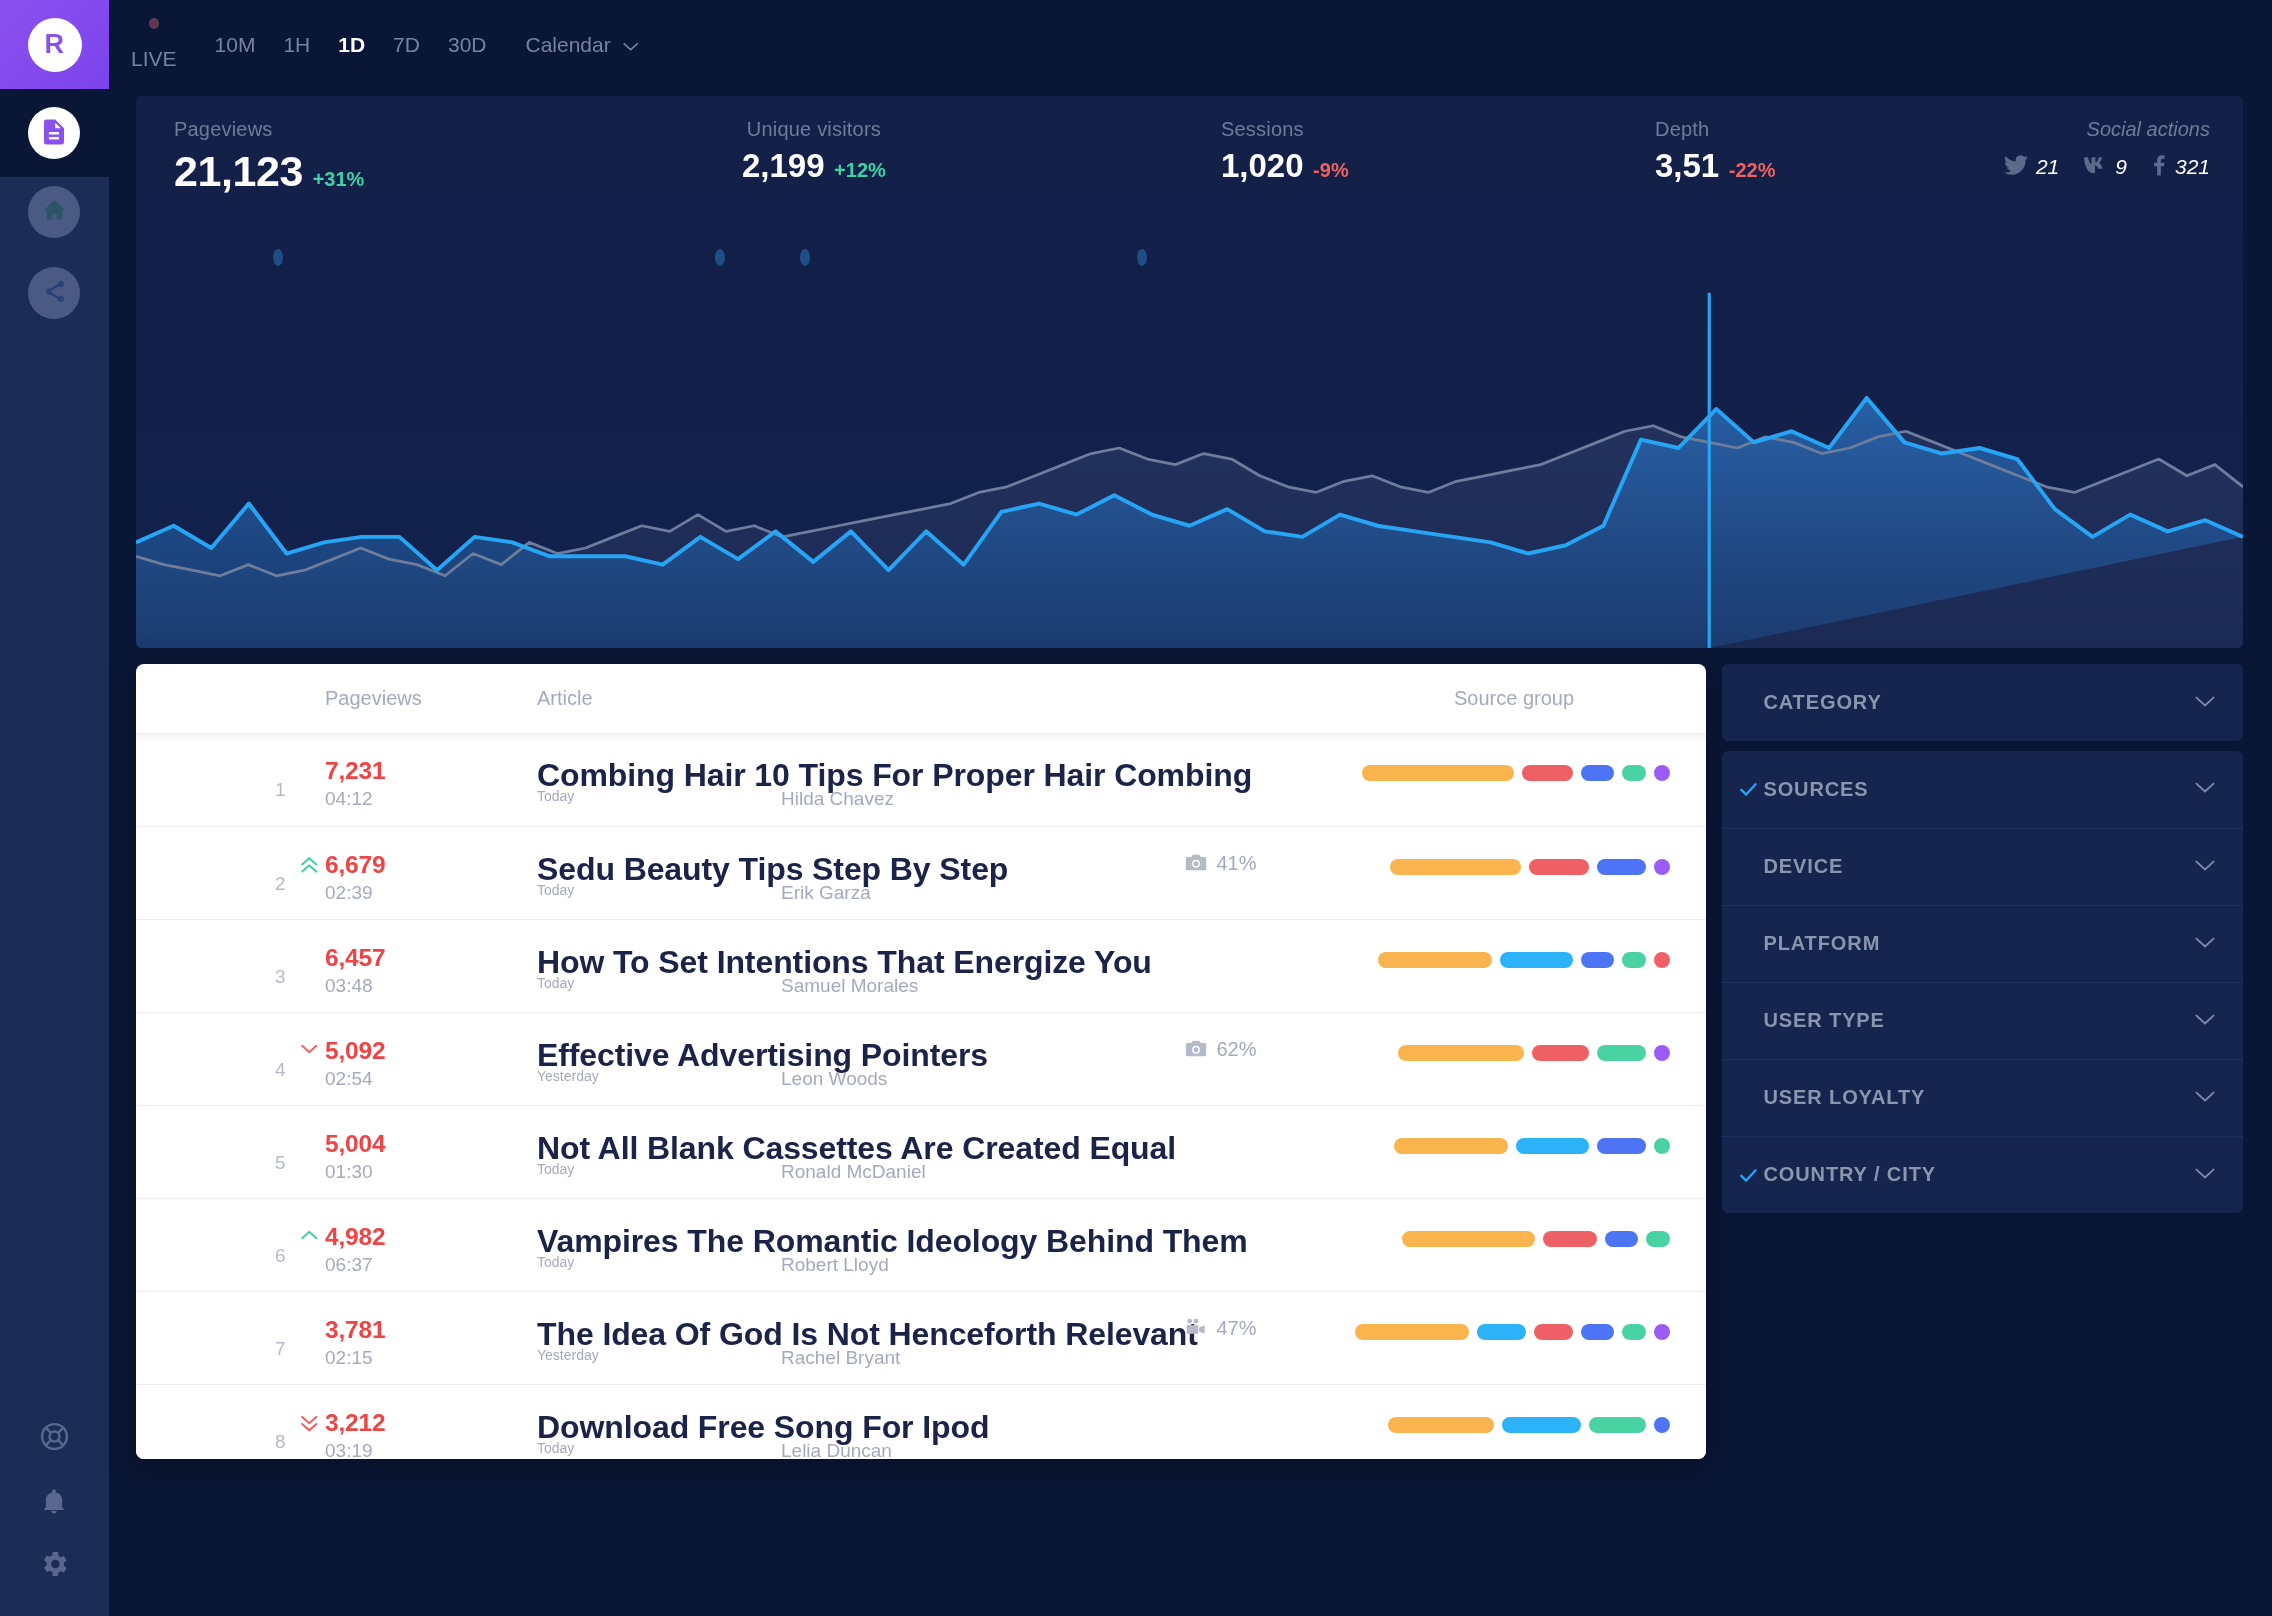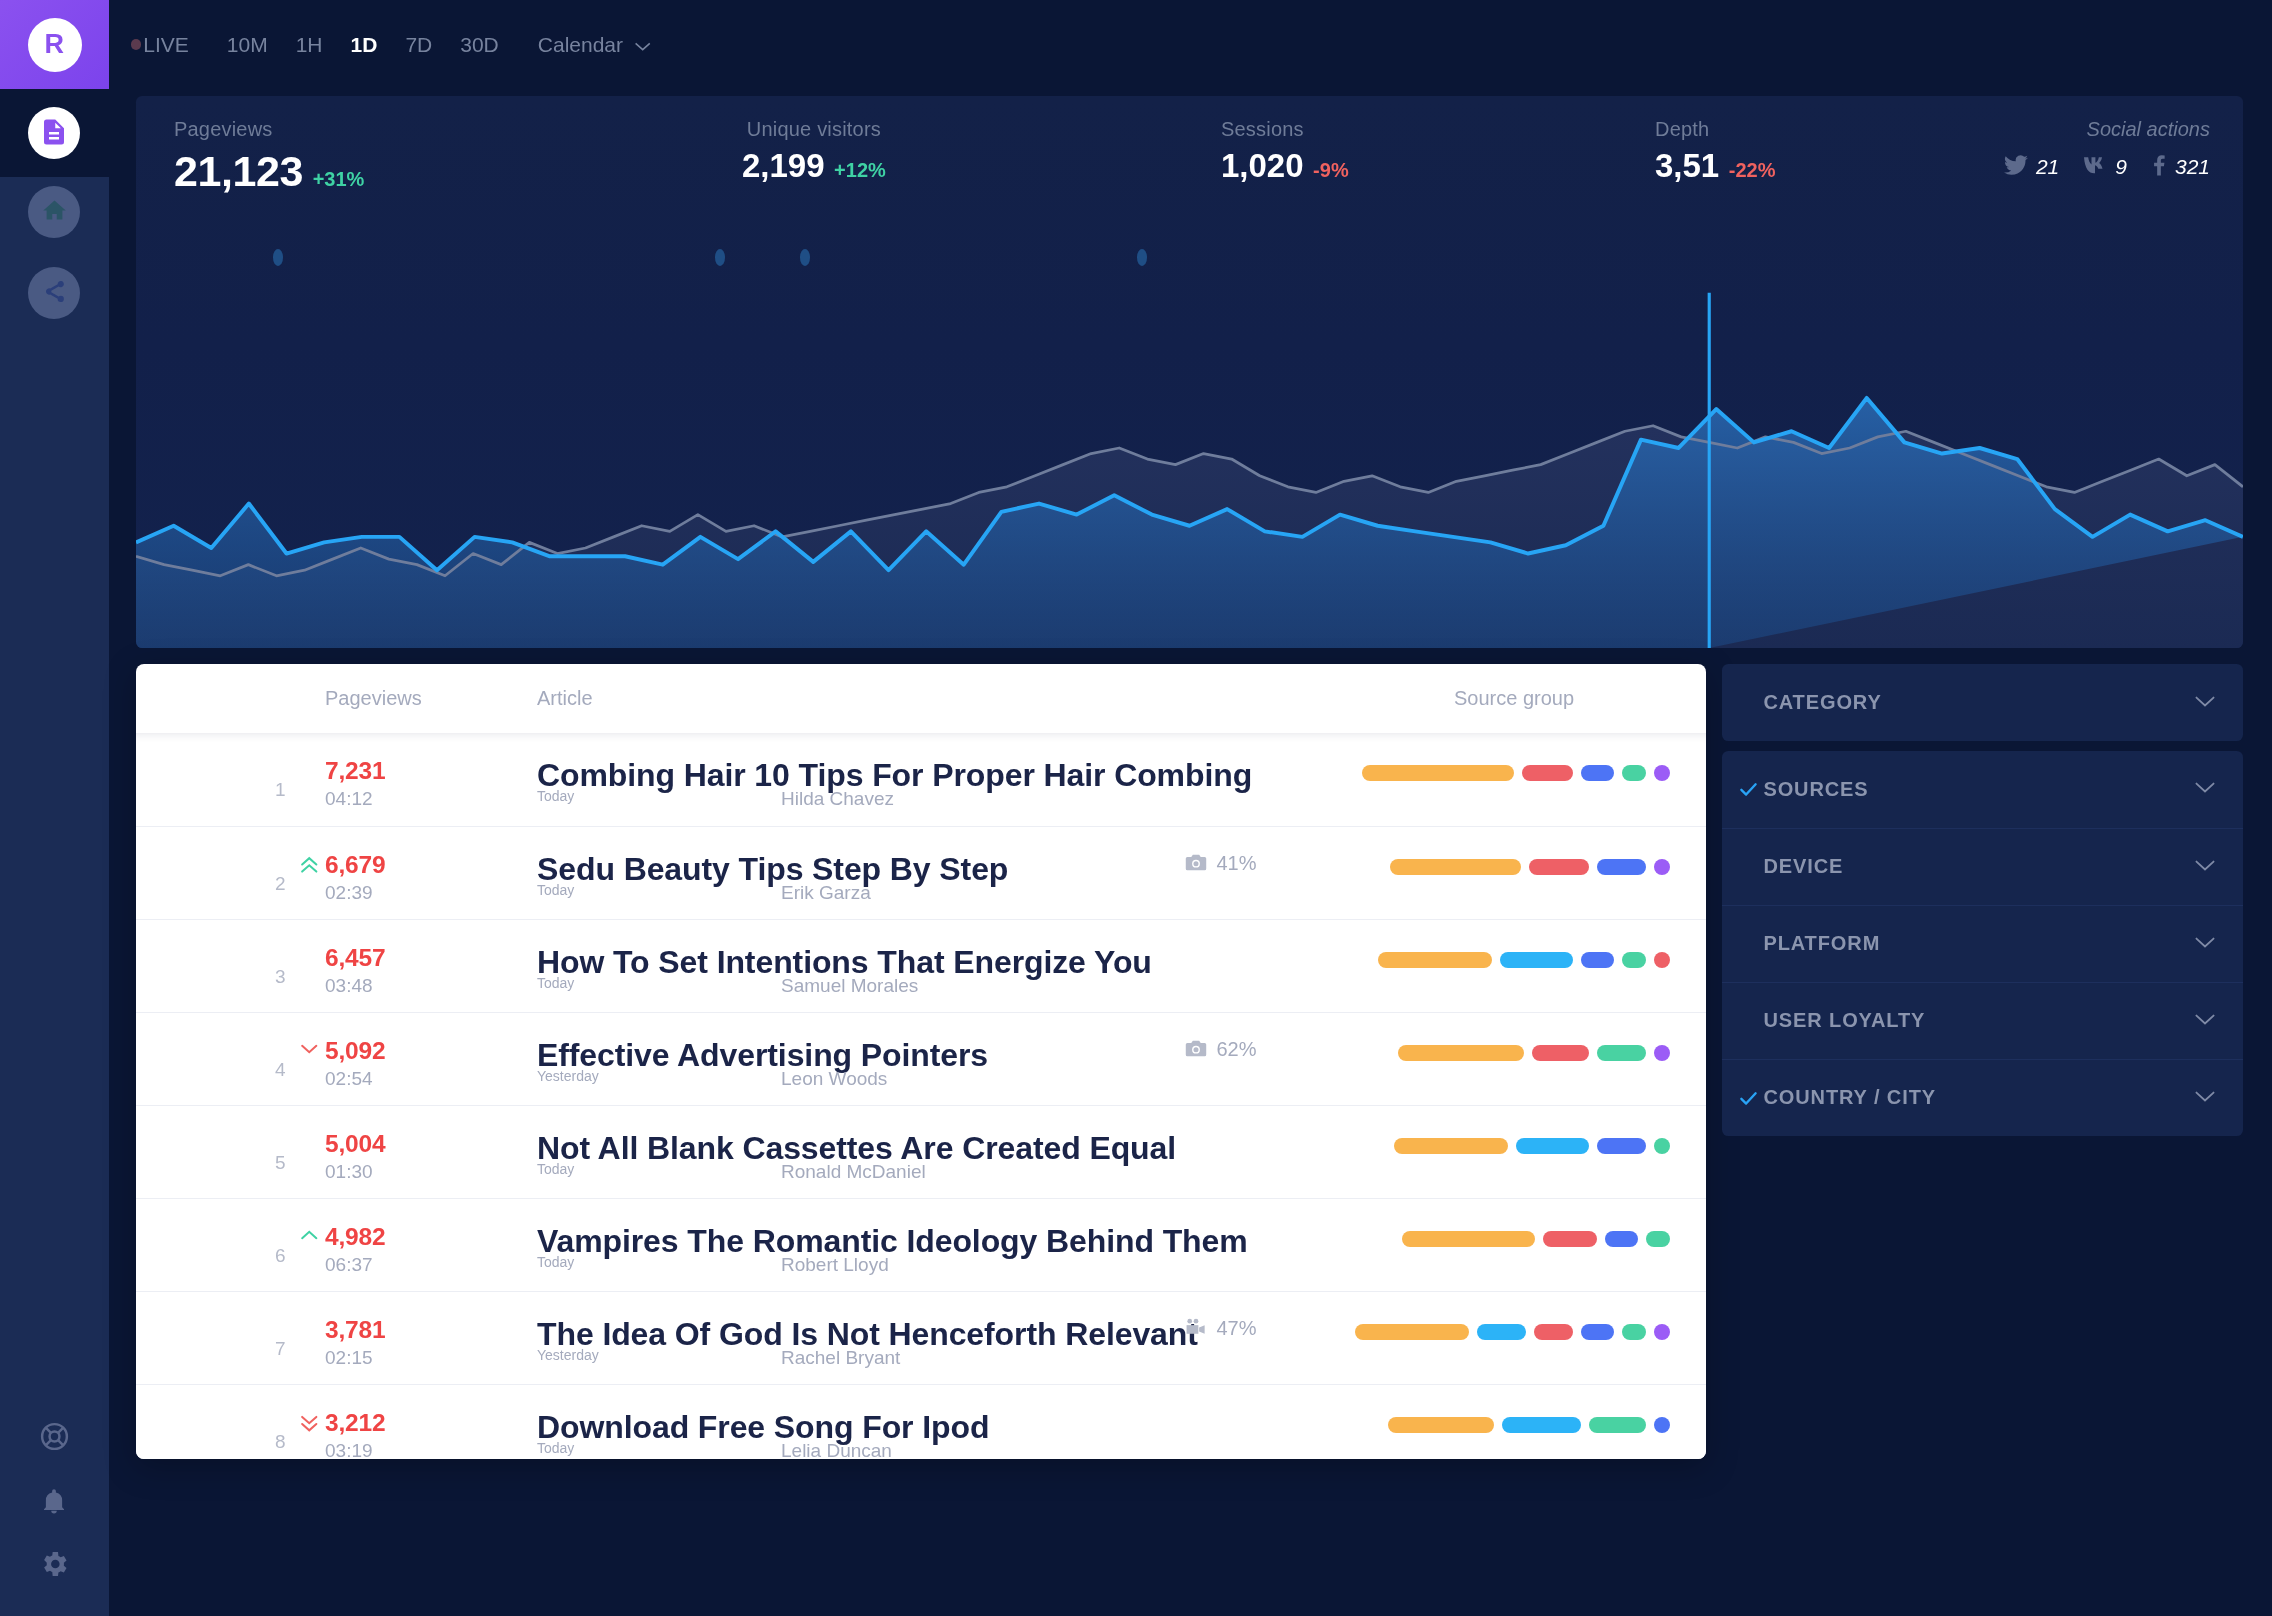--- a/index.html
+++ b/index.html
@@ -43,21 +43,21 @@
   .rail-bottom.bell { top: 1484px; }
   .rail-bottom.gear { top: 1547px; }
 
   
   .topbar { position: absolute; left: 109px; top: 0; right: 0; height: 89px; }
   .range-tabs {
     position: absolute; left: 22px; top: 0; height: 89px;
     display: flex; align-items: center; gap: 0;
     font-size: 21px; color: #77839e;
   }
-  .range-tabs .live { display: flex; align-items: center; gap: 2px; margin-right: 24px; }
+  .range-tabs .live { display: flex; align-items: center; gap: 18px; margin-right: 24px; flex-direction: column; }
   .live-dot { width: 10.3px; height: 10.3px; border-radius: 50%; background: #5b3a4e; }
   .range-tabs .tab { padding: 0 14px; cursor: default; }
   .range-tabs .tab.active { color: #ffffff; font-weight: bold; }
   .range-tabs .cal { display: flex; align-items: flex-end; gap: 11px; padding: 0 14px; margin-left: 11px; }
 
   .top-right {
     position: absolute; right: 25px; top: 0; height: 89px;
     display: flex; align-items: center; gap: 19px;
   }
   .np-label { font-size: 21px; color: #7b879f; }
@@ -530,20 +530,27 @@
         </div>
         <div class="frow">
           <span class="fcheck"></span>
           <span class="flabel">PLATFORM</span>
           <span class="fchev"><svg width="22" height="14" viewBox="0 0 28 18" fill="none" stroke="#7f8aa6" stroke-width="2.4" stroke-linecap="round">
               <path d="M3 4l11 10L25 4"></path>
             </svg></span>
         </div>
         <div class="frow">
           <span class="fcheck"></span>
+          <span class="flabel">USER TYPE</span>
+          <span class="fchev"><svg width="22" height="14" viewBox="0 0 28 18" fill="none" stroke="#7f8aa6" stroke-width="2.4" stroke-linecap="round">
+              <path d="M3 4l11 10L25 4"></path>
+            </svg></span>
+        </div>
+        <div class="frow">
+          <span class="fcheck"></span>
           <span class="flabel">USER LOYALTY</span>
           <span class="fchev"><svg width="22" height="14" viewBox="0 0 28 18" fill="none" stroke="#7f8aa6" stroke-width="2.4" stroke-linecap="round">
               <path d="M3 4l11 10L25 4"></path>
             </svg></span>
         </div>
         <div class="frow">
           <span class="fcheck">
             <svg width="19" height="16" viewBox="0 0 24 20" fill="none" stroke="#29a3f5" stroke-width="3" stroke-linecap="round" stroke-linejoin="round">
               <path d="M3 11l6 6L21 4"></path>
             </svg>

